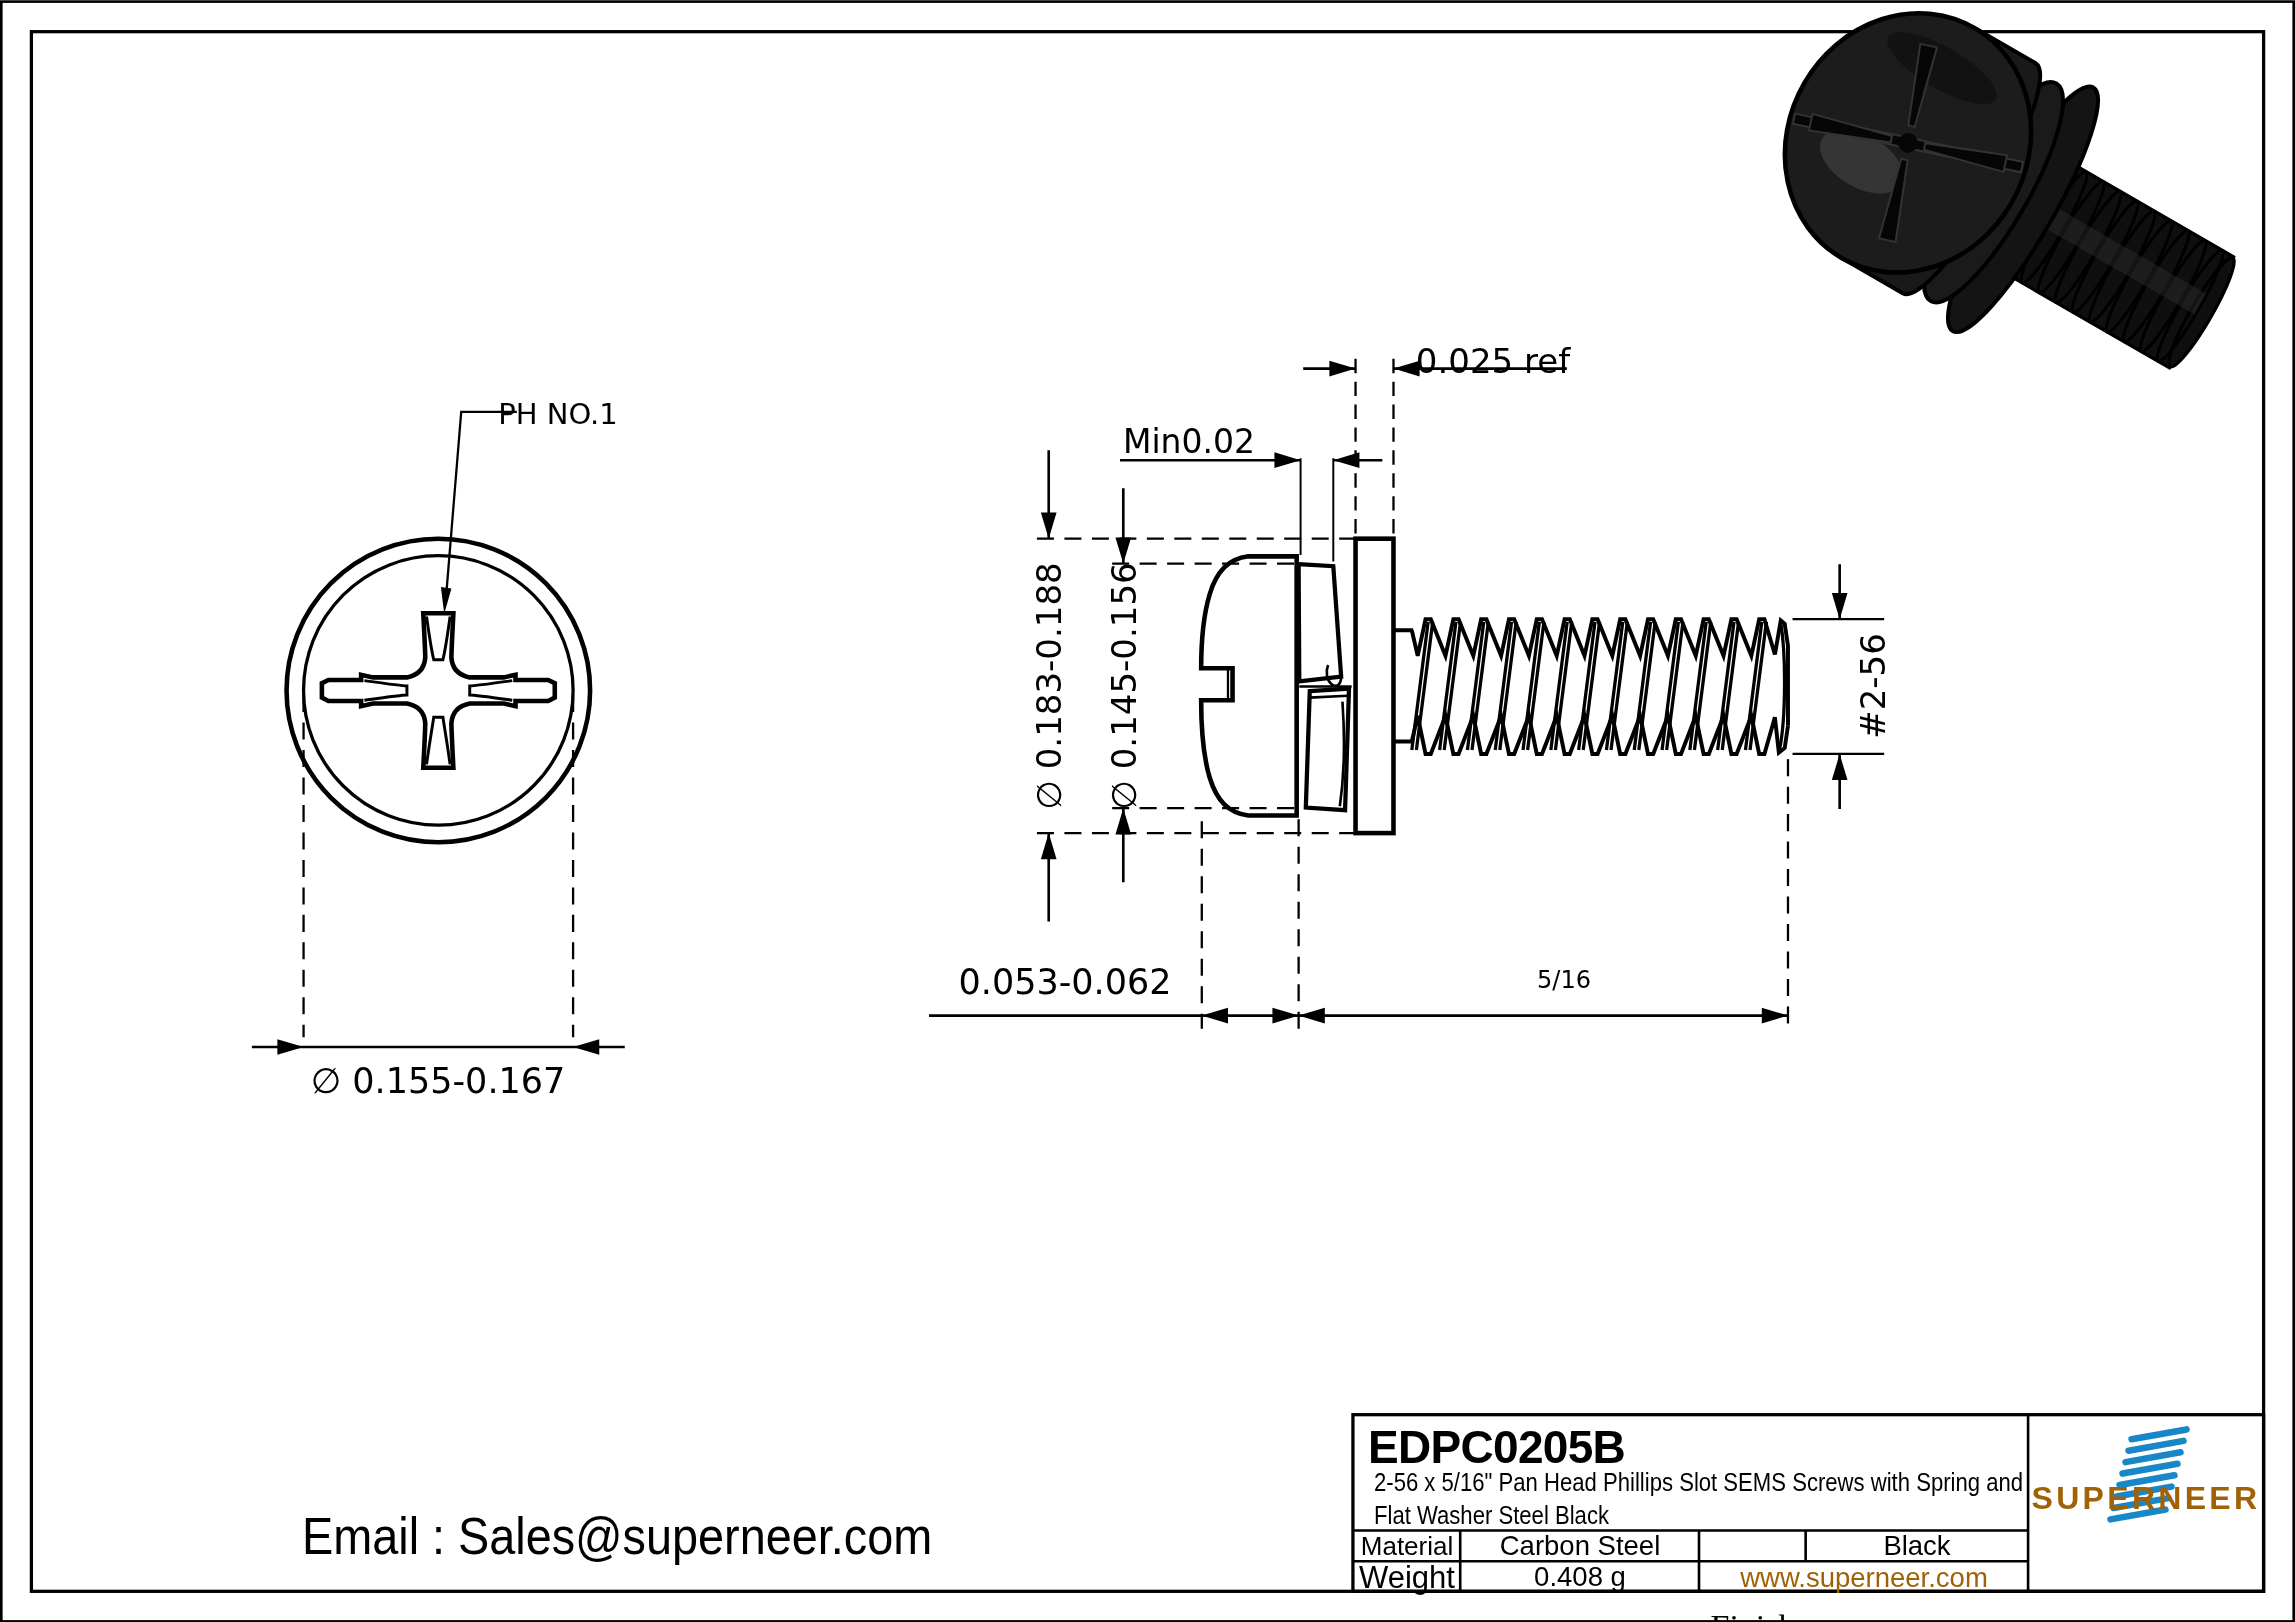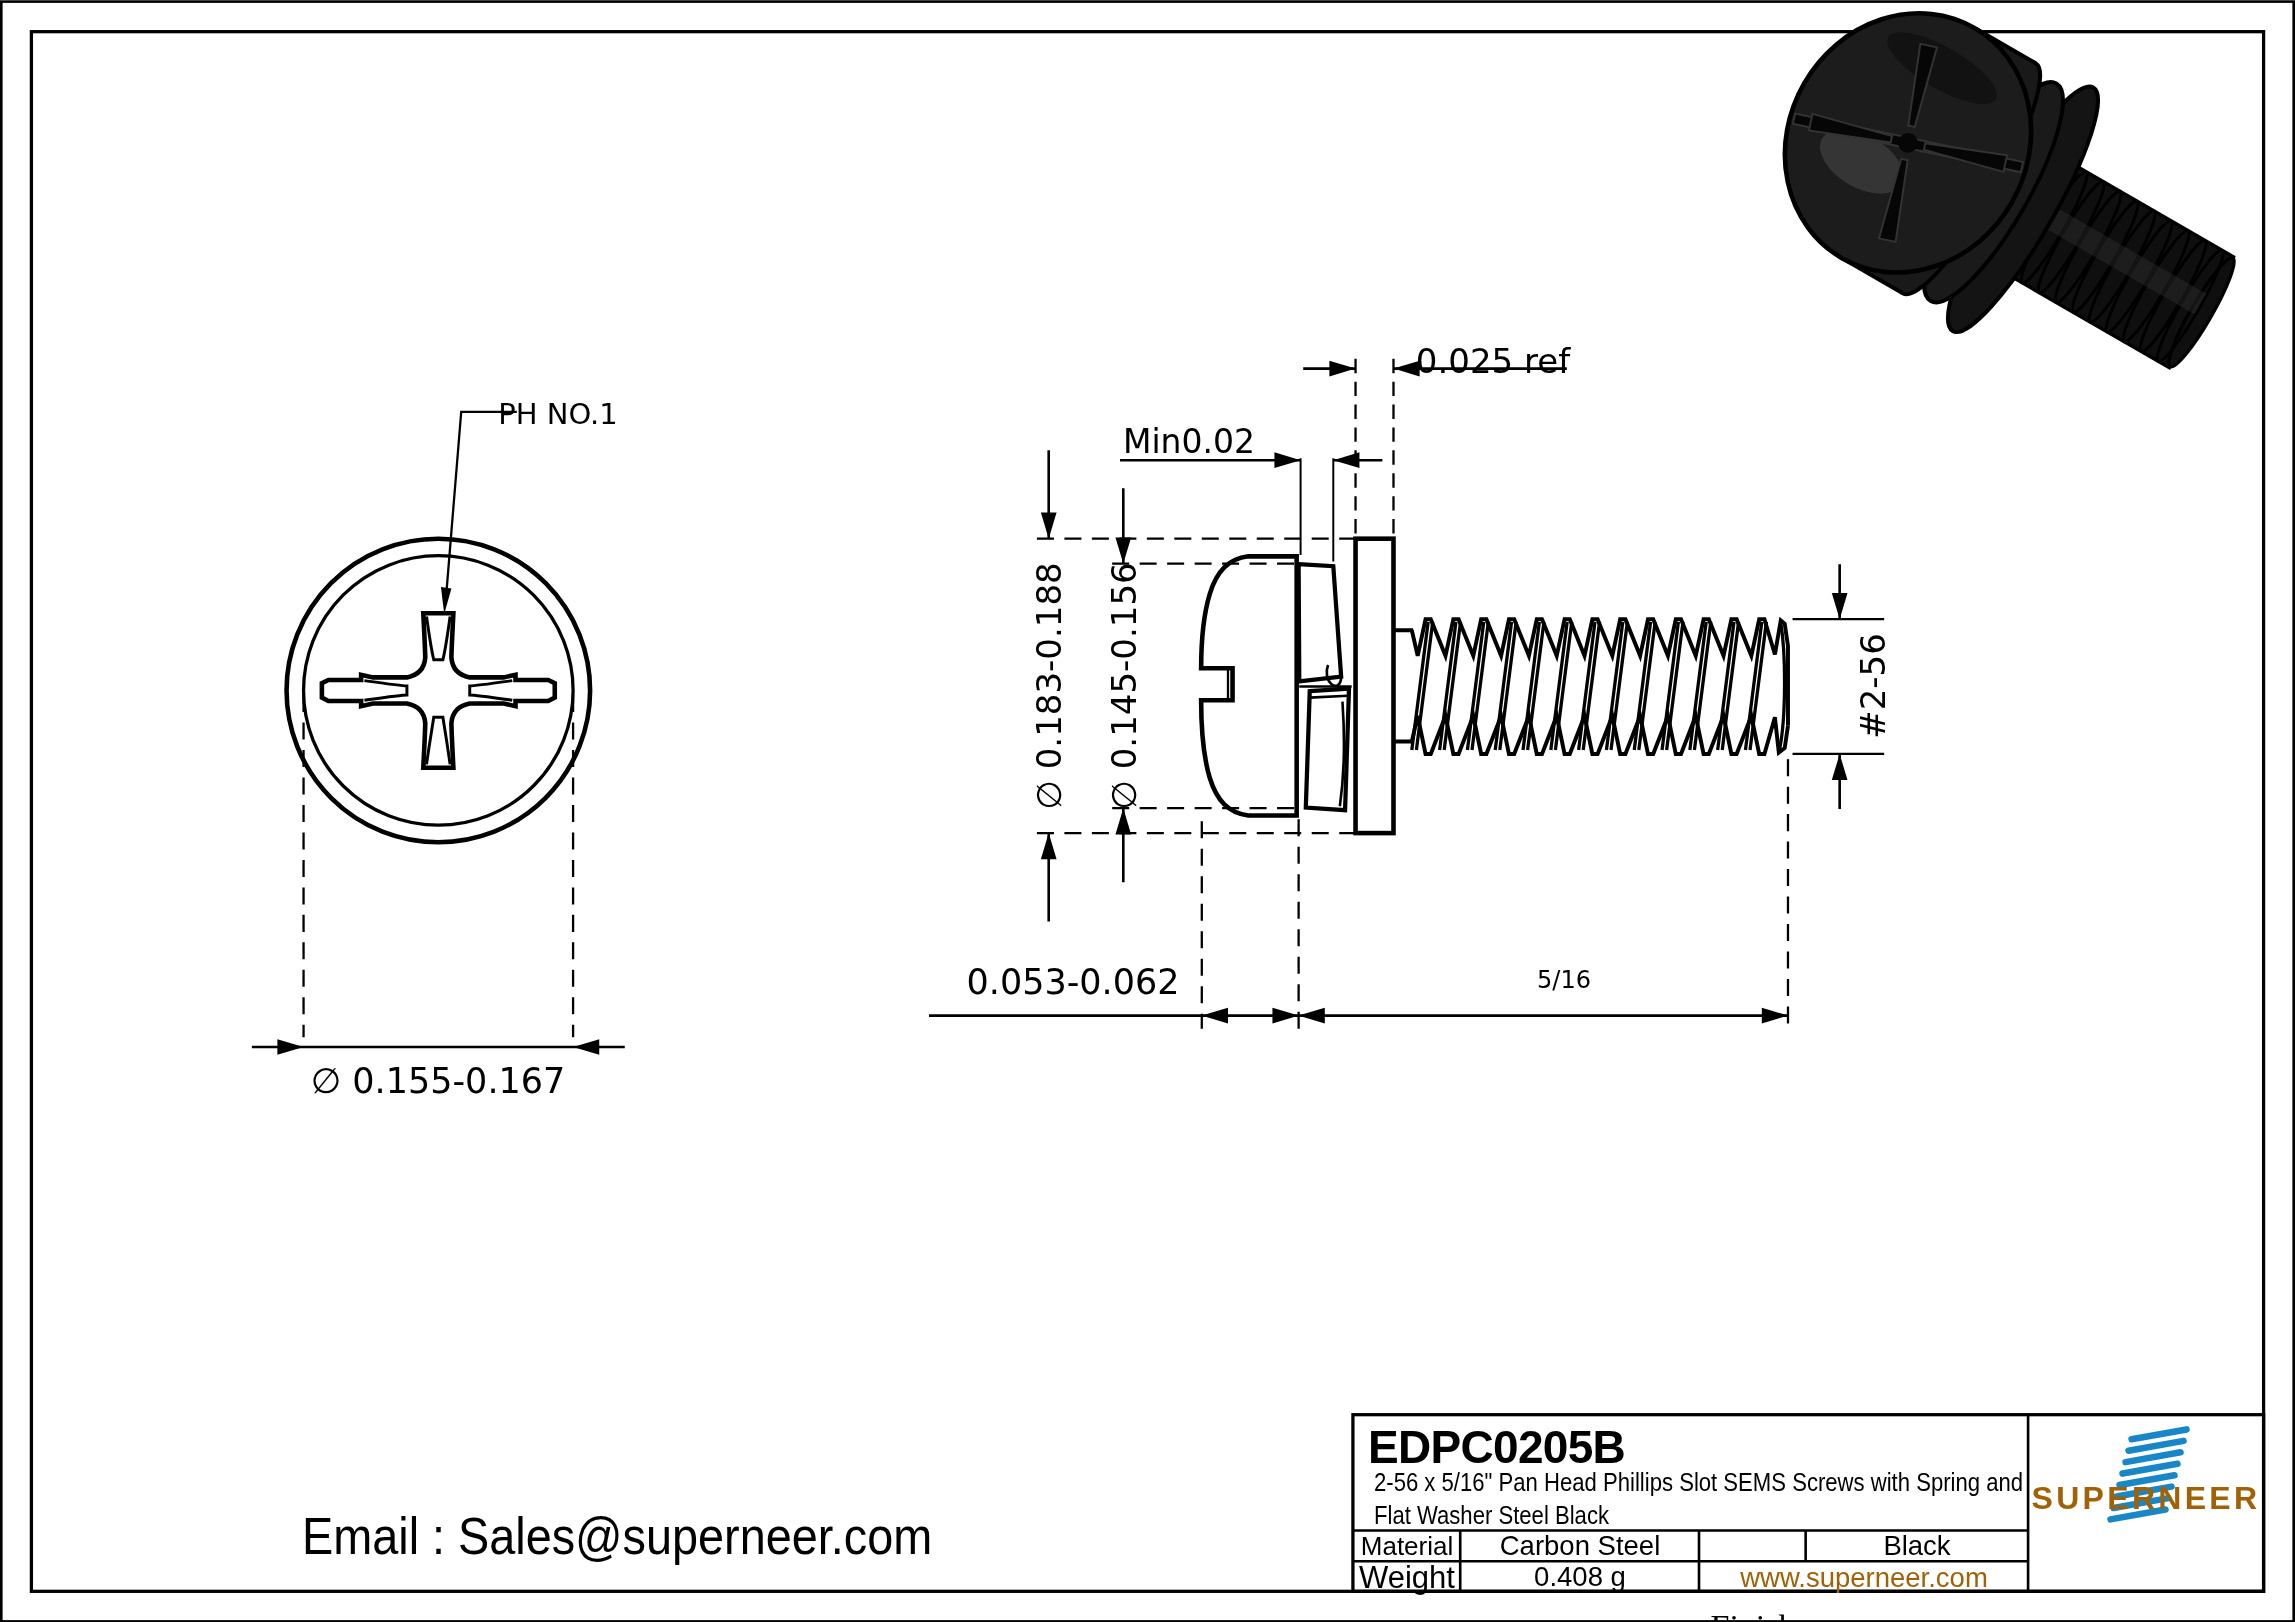--- a/index.html
+++ b/index.html
@@ -237,21 +237,21 @@
 <div class="txt dims" style="left:438px;top:1081px;font-size:35px;">∅ 0.155-0.167</div>
 
 <div class="txt dims rot" style="left:1049px;top:686px;font-size:34px;">∅ 0.183-0.188</div>
 
 <div class="txt dims rot" style="left:1124px;top:686px;font-size:34px;">∅ 0.145-0.156</div>
 
 <div class="txt dims" style="left:1493px;top:361px;font-size:34px;">0.025 ref</div>
 
 <div class="txt dims" style="left:1189px;top:441px;font-size:33px;">Min0.02</div>
 
-<div class="txt dims" style="left:1065px;top:982px;font-size:35px;margin-left:8px;">0.053-0.062</div>
+<div class="txt dims" style="left:1065px;top:982px;font-size:35px;">0.053-0.062</div>
 
 <div class="txt dims" style="left:1564px;top:980px;font-size:24px;">5/16</div>
 
 <div class="txt dims rot" style="left:1873px;top:686px;font-size:34px;">#2-56</div>
 
 <div class="txt email" style="left:302px;top:1536px;font-size:52px;">Email : Sales@superneer.com</div>
 
 <div class="txt left b" style="left:1368px;top:1447px;font-size:46px;letter-spacing:-0.7px;">EDPC0205B</div>
 
 <div class="txt squeeze" style="left:1374px;top:1482px;font-size:26px;">2-56 x 5/16" Pan Head Phillips Slot SEMS Screws with Spring and</div>

